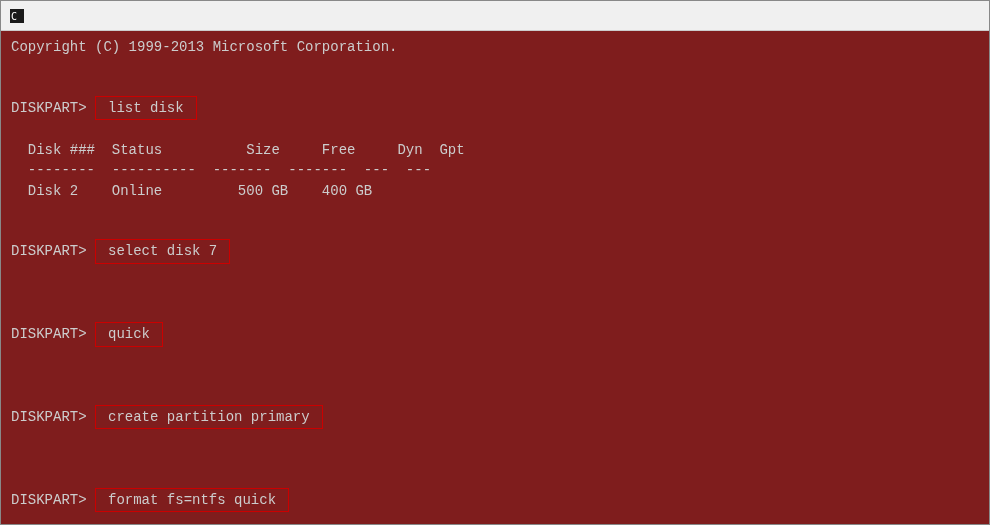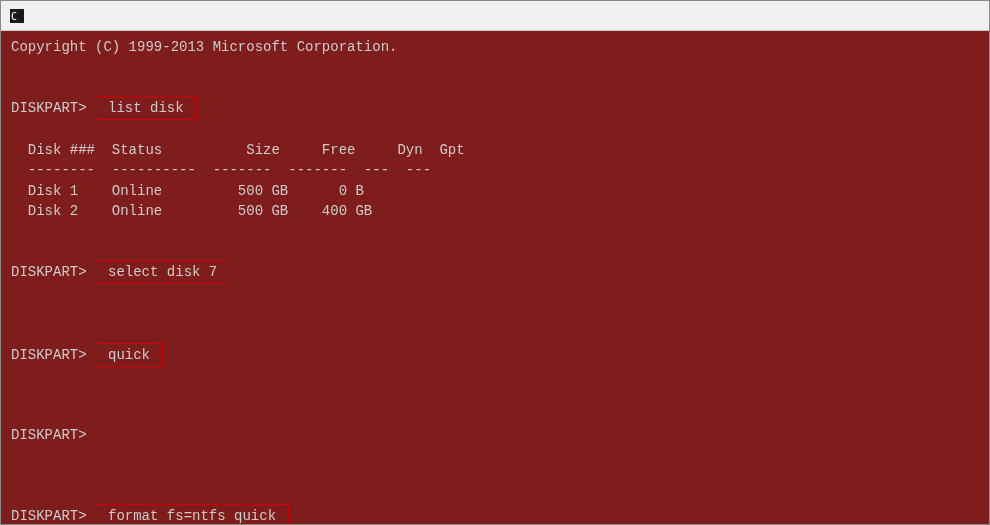--- a/index.html
+++ b/index.html
@@ -137,37 +137,37 @@
   <div class="console-area" id="console-area">
   <div class="line">Copyright (C) 1999-2013 Microsoft Corporation.</div>
       <div class="line empty"></div>
       <div class="cmd-line">
         <span class="prompt">DISKPART&gt; </span>
         <span class="cmd-box">list disk</span>
       </div>
       <div class="line empty"></div>
       <div class="line">  Disk ###  Status          Size     Free     Dyn  Gpt</div>
       <div class="line">  --------  ----------  -------  -------  ---  ---</div>
-      <div class="line">  Disk 1    Online         500 GB      0 B</div>
       <div class="line">  Disk 2    Online         500 GB    400 GB</div>
       <div class="line empty"></div>
       <div class="cmd-line">
         <span class="prompt">DISKPART&gt; </span>
         <span class="cmd-box">select disk 7</span>
       </div>
       <div class="line empty"></div>
       <div class="line empty"></div>
       <div class="cmd-line">
         <span class="prompt">DISKPART&gt; </span>
         <span class="cmd-box">quick</span>
       </div>
       <div class="line empty"></div>
       <div class="line empty"></div>
       <div class="cmd-line">
         <span class="prompt">DISKPART&gt; </span>
+        <span class="cmd-box">create partition primary</span>
       </div>
       <div class="line empty"></div>
       <div class="line empty"></div>
       <div class="cmd-line">
         <span class="prompt">DISKPART&gt; </span>
         <span class="cmd-box">format fs=ntfs quick</span>
       </div>
     </div>
 </div>
 

